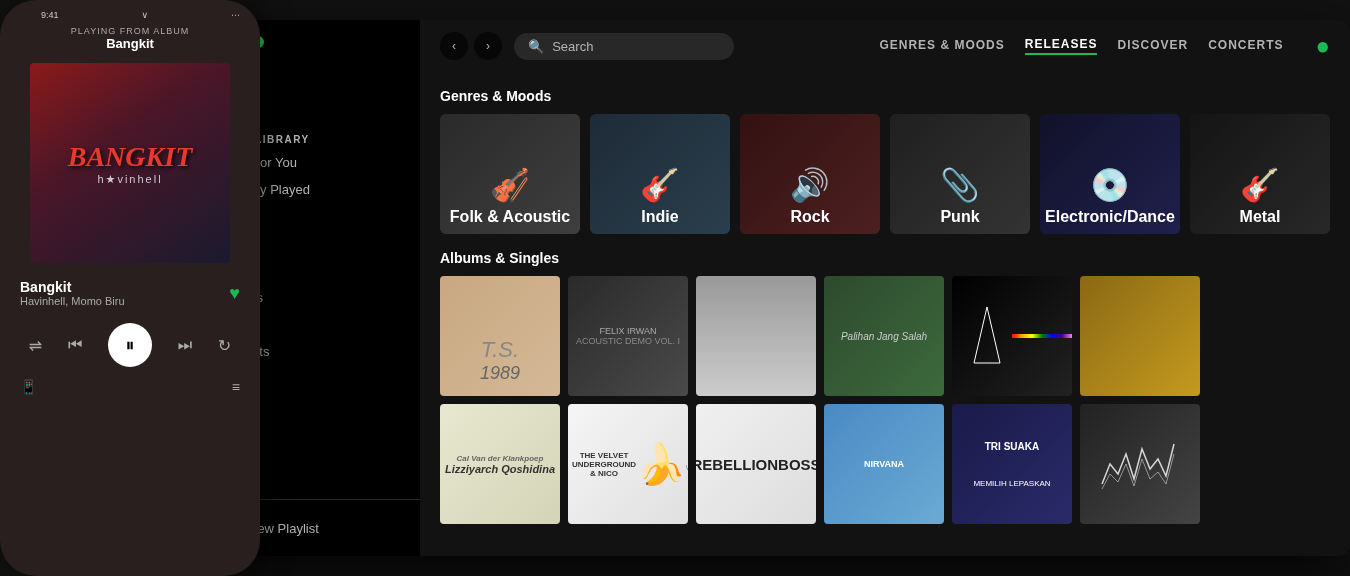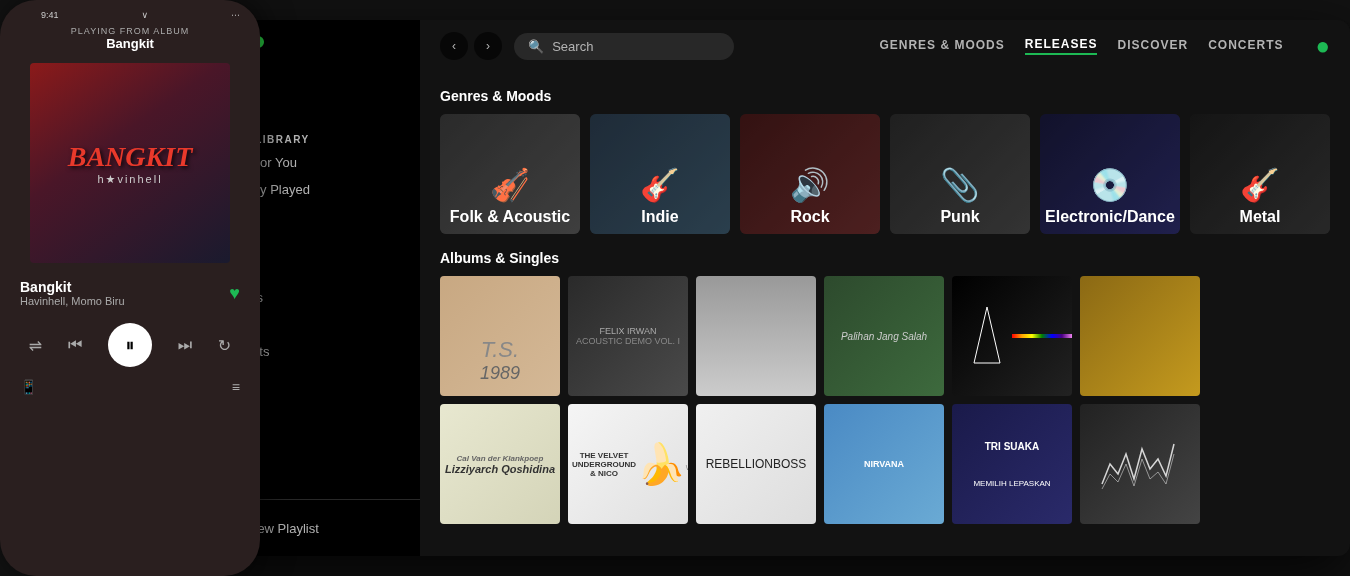--- a/index.html
+++ b/index.html
@@ -660,21 +660,21 @@
           </div>
           <div class="album-card album-velvet">
             <div class="album-card-inner" style="color:#333; font-size:9px; flex-direction:row; justify-content:space-between; ">
               <div style="text-transform:uppercase; font-weight:bold; font-size:8px;">THE VELVET<br>UNDERGROUND<br>&amp; NICO</div>
               <div style="font-size:40px;">🍌</div>
               <div style="font-size:7px; color:#888;">Andy Warhol</div>
             </div>
           </div>
           <div class="album-card album-rebellionboss">
             <div class="album-card-inner" style="color:#333; font-size:9px; flex-direction:column;">
-              <div style="font-weight:normal; font-size:12px; color:#222;">REBELLIONBOSS</div>
+              <div style="font-weight:bold; font-size:15px; color:#222;">REBELLIONBOSS</div>
             </div>
           </div>
           <div class="album-card album-nirvana">
             <div class="album-card-inner" style="color:#fff; font-size:10px; flex-direction:column;">
               <div style="font-size:9px; font-weight:bold;">NIRVANA</div>
             </div>
           </div>
           <div class="album-card album-trisuaka">
             <div class="album-card-inner" style="color:#fff; font-size:9px; flex-direction:column; text-align:center;gap:25px;">
               <div style="font-weight:bold; font-size:10px;">TRI SUAKA</div>

